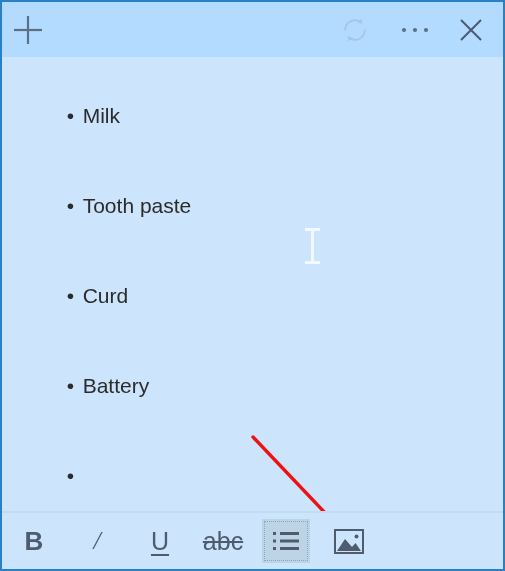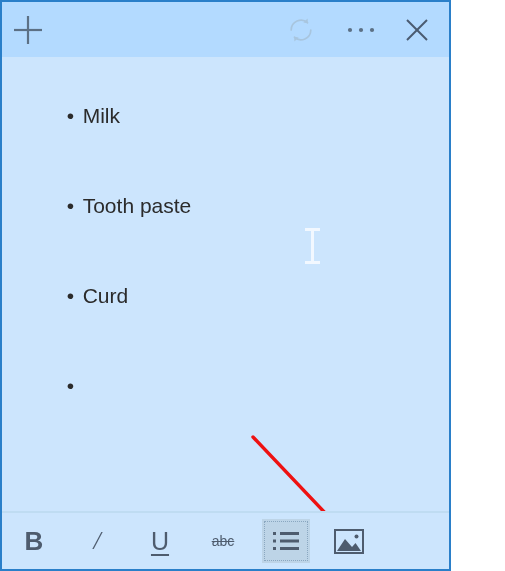--- a/index.html
+++ b/index.html
@@ -7,21 +7,21 @@
     margin: 0;
     padding: 0;
     background: #ffffff;
   }
   body {
     font-family: "Liberation Sans", sans-serif;
   }
 
   #app-window {
     position: relative;
-    width: 451px;
+    width: 505px;
     height: 571px;
     box-sizing: border-box;
     border: 2px solid #2a7fc9;
     background: #5eead4;
     overflow: hidden;
   }
 
   
   #title-bar {
     position: absolute;
@@ -168,21 +168,21 @@
     font-size: 26px;
     font-style: italic;
     font-family: "Liberation Serif", serif;
   }
   #underline-button .fmt-glyph {
     font-size: 25px;
     text-decoration: underline;
     text-underline-offset: 4px;
   }
   #strikethrough-button .fmt-glyph {
-    font-size: 14px;
+    font-size: 25px;
     text-decoration: line-through;
   }
 </style>
 </head>
 <body>
 
 <div id="app-window">
 
   <div id="title-bar">
 
@@ -221,20 +221,23 @@
   <div id="note-body">
     <ul id="note-list">
       <li>
         <span class="bullet">•</span><span class="item-text">Milk</span>
       </li>
       <li>
         <span class="bullet">•</span><span class="item-text">Tooth paste</span>
       </li>
       <li>
         <span class="bullet">•</span><span class="item-text">Curd</span>
+      </li>
+      <li>
+        <span class="bullet">•</span><span class="item-text">Battery</span>
       </li>
       <li>
         <span class="bullet">•</span><span class="item-text"></span>
       </li>
     </ul>
   </div>
 
   <svg id="text-cursor" viewBox="0 0 19 38">
     <rect x="8" y="3" width="3" height="32" fill="#f2f8ff"></rect>
     <rect x="2" y="1" width="15" height="3" fill="#f2f8ff"></rect>

